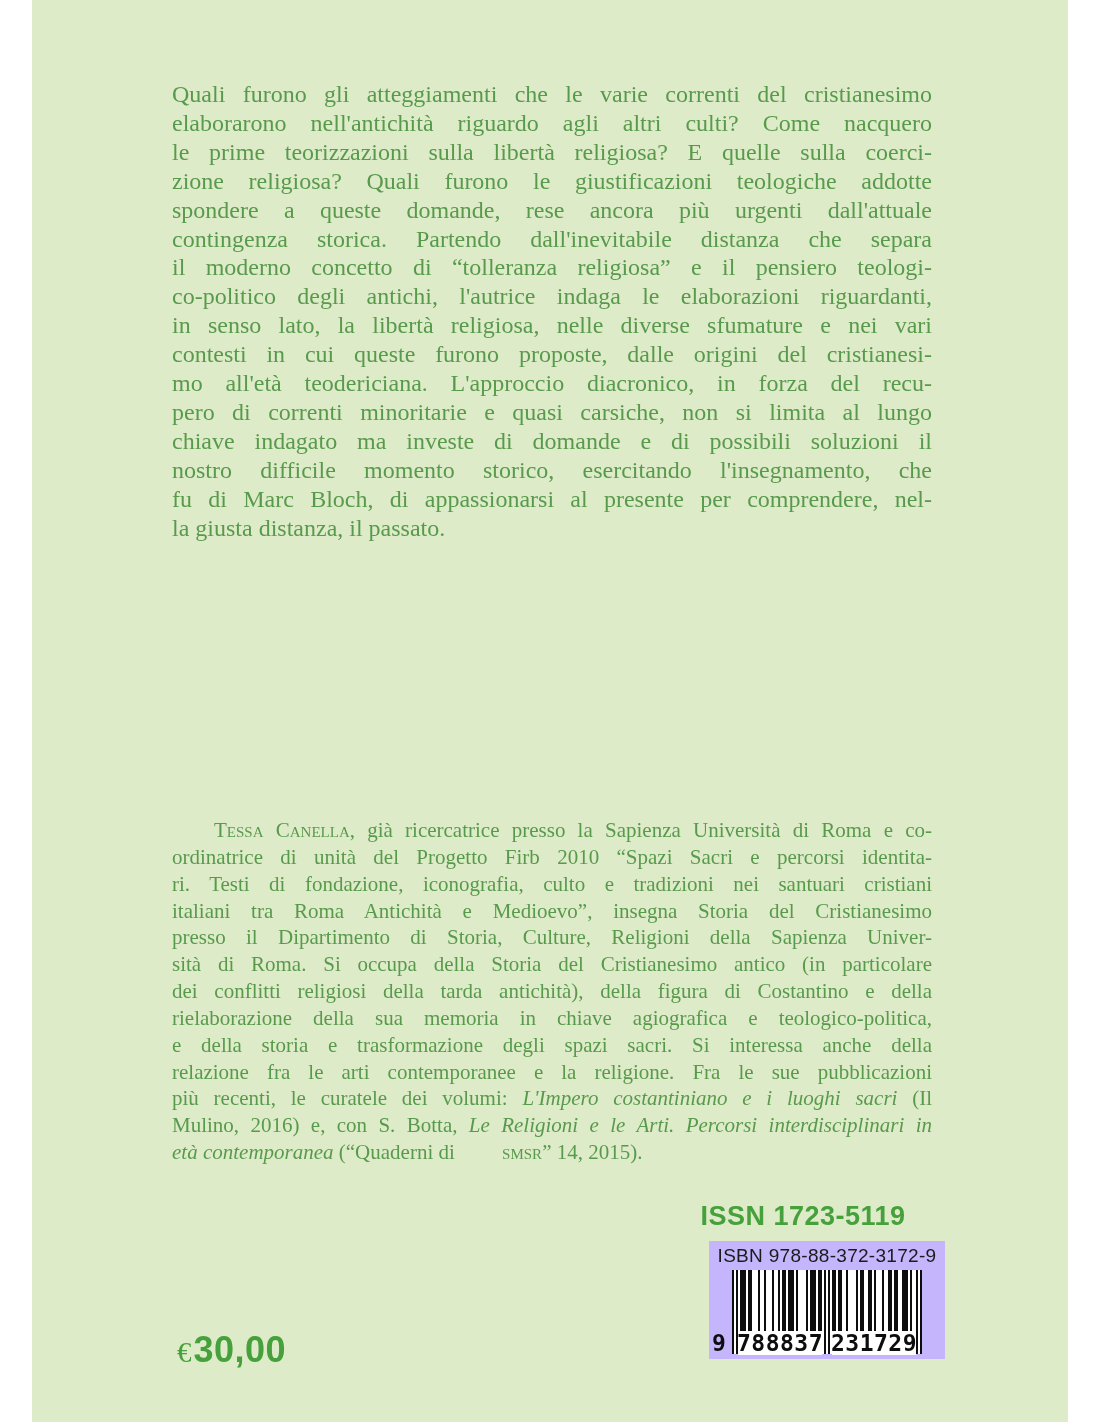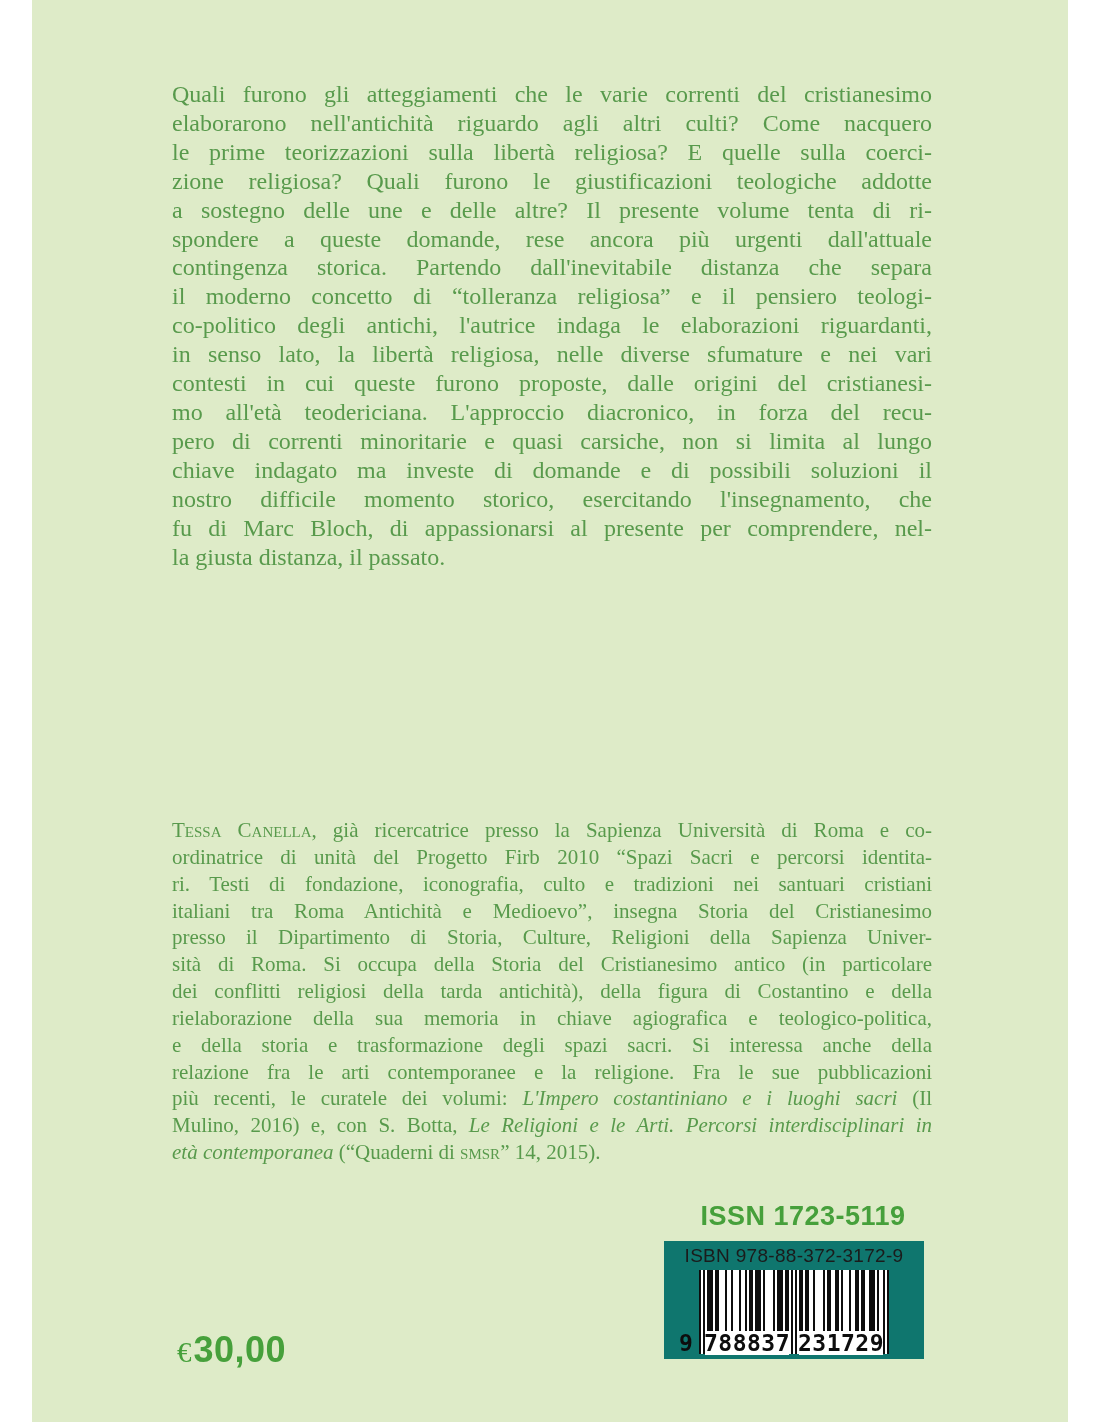--- a/index.html
+++ b/index.html
@@ -16,31 +16,31 @@
     position:absolute;left:140px;top:80px;width:760px;
     font-size:24px;line-height:28.9px;color:#589a4c;
   }
   .jline{text-align:justify;text-align-last:justify;white-space:nowrap_off;}
   .jline.last{text-align-last:left;}
   
   .bio{
     position:absolute;left:140px;top:817px;width:760px;
     font-size:21px;line-height:26.85px;color:#589a4c;
   }
-  .sc{font-variant:small-caps;}
+  .sc{font-variant:small-caps;margin-left:42px;}
   .bio i{font-style:italic;}
   
   .issn{
     position:absolute;left:649px;top:1201px;width:244px;
     text-align:center;font-family:"Liberation Sans",sans-serif;
     font-weight:bold;font-size:27px;letter-spacing:.5px;color:#46a03b;
   }
   .barcode-label{
-    position:absolute;left:632px;top:1241px;width:260px;height:118px;
-    background:#0f766e;
+    position:absolute;left:677px;top:1241px;width:236px;height:118px;
+    background:#c4b5fd;
   }
   .isbn{
     margin-top:4px;text-align:center;
     font-family:"Liberation Sans",sans-serif;font-size:19px;color:#1b1b1b;
     letter-spacing:.3px;
   }
   .barcode{
     position:relative;width:190px;height:84px;margin:3px auto 0 auto;
     display:flex;align-items:stretch;
   }
@@ -62,21 +62,20 @@
 </head>
 <body>
 
 <div class="cover">
 
   <div class="blurb">
     <div class="jline">Quali furono gli atteggiamenti che le varie correnti del cristianesimo</div>
     <div class="jline">elaborarono nell'antichità riguardo agli altri culti? Come nacquero</div>
     <div class="jline">le prime teorizzazioni sulla libertà religiosa? E quelle sulla coerci-</div>
     <div class="jline">zione religiosa? Quali furono le giustificazioni teologiche addotte</div>
-    <div class="jline">a sostegno delle une e delle altre? Il presente volume tenta di ri-</div>
     <div class="jline">spondere a queste domande, rese ancora più urgenti dall'attuale</div>
     <div class="jline">contingenza storica. Partendo dall'inevitabile distanza che separa</div>
     <div class="jline">il moderno concetto di “tolleranza religiosa” e il pensiero teologi-</div>
     <div class="jline">co-politico degli antichi, l'autrice indaga le elaborazioni riguardanti,</div>
     <div class="jline">in senso lato, la libertà religiosa, nelle diverse sfumature e nei vari</div>
     <div class="jline">contesti in cui queste furono proposte, dalle origini del cristianesi-</div>
     <div class="jline">mo all'età teodericiana. L'approccio diacronico, in forza del recu-</div>
     <div class="jline">pero di correnti minoritarie e quasi carsiche, non si limita al lungo</div>
     <div class="jline">chiave indagato ma investe di domande e di possibili soluzioni il</div>
     <div class="jline">nostro difficile momento storico, esercitando l'insegnamento, che</div>

